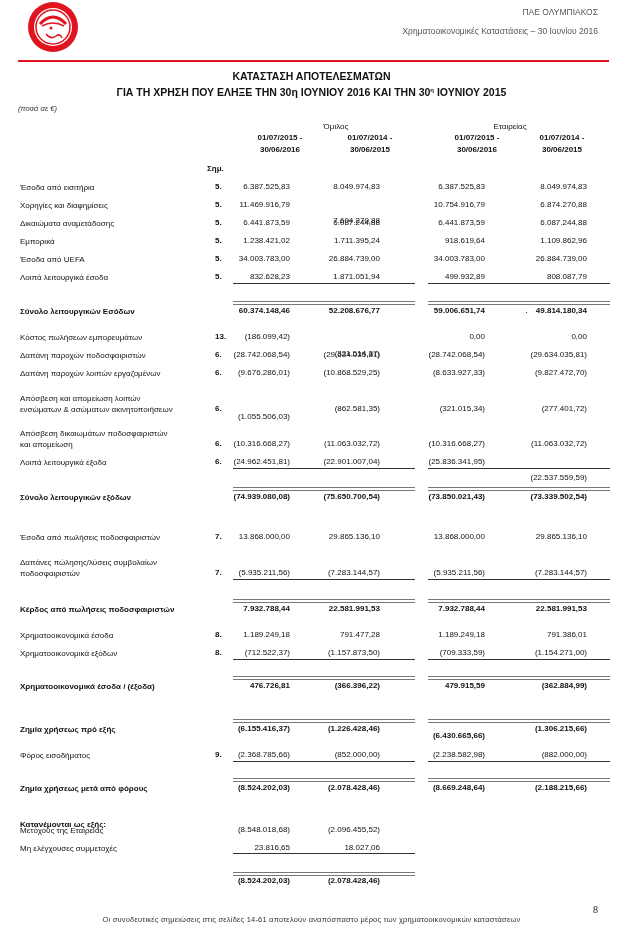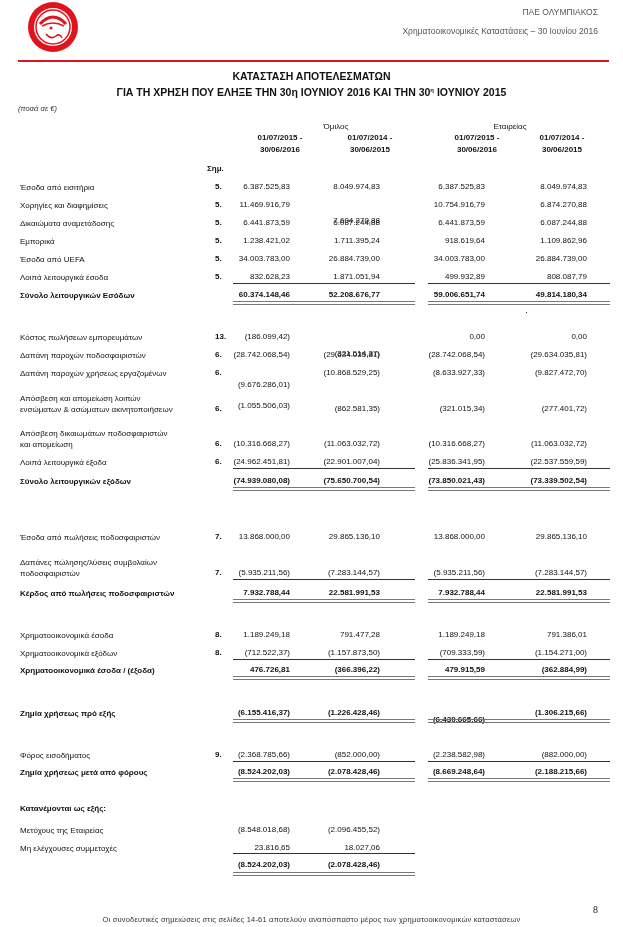--- a/index.html
+++ b/index.html
@@ -12,21 +12,21 @@
   .title2 { position:absolute; left:0; right:0; top:86px; text-align:center; font-size:10.5px; font-weight:bold; }
   .title2 sup { font-size:6px; }
   .units { position:absolute; left:18px; top:104px; font-size:7.5px; font-style:italic; color:#333; }
   .grp { position:absolute; top:122px; font-size:8px; text-align:center; }
   .per { position:absolute; top:132px; font-size:8px; font-weight:bold; text-align:center; line-height:12px; }
   .note-hdr { position:absolute; left:207px; top:164px; font-size:8px; font-weight:bold; }
   .row { position:absolute; left:0; width:623px; font-size:8px; }
   .row .lbl { position:absolute; left:20px; line-height:11px; }
   .row .note { position:absolute; left:215px; font-weight:bold; }
   .row .v { position:absolute; text-align:right; width:100px; }
-  .row.bold .lbl, .row.bold .v { font-weight:bold; }
+  .row.bold .lbl, .row.bold .v { font-weight:bold;margin-top:16px; }
   .c1 { left:190px; } .c2 { left:280px; } .c3 { left:385px; } .c4 { left:487px; }
   .uline { position:absolute; height:0; border-top:1px solid #333; }
   .dline { position:absolute; height:2px; border-top:1px solid #777; border-bottom:1px solid #777; }
   .pgnum { position:absolute; right:25px; top:904px; font-size:10px; font-family:"Liberation Serif", serif; }
   .footer { position:absolute; left:0; right:0; top:915px; text-align:center; font-size:7.5px; color:#333; letter-spacing:0.2px; }
   .dot { position:absolute; left:526px; top:312px; width:1px; height:1px; background:#333; }
 </style>
 </head>
 <body>
 
@@ -139,50 +139,50 @@
     </div>
     <div class="row" style="top:350px;">
       <span class="lbl">Δαπάνη παροχών ποδοσφαιριστών</span>
       <span class="note" style="top:0px">6.</span>
       <span class="v c1" style="top:0px">(28.742.068,54)</span>
       <span class="v c2" style="top:0px">(29.634.035,81)</span>
       <span class="v c3" style="top:0px">(28.742.068,54)</span>
       <span class="v c4" style="top:0px">(29.634.035,81)</span>
     </div>
     <div class="row" style="top:368px;">
-      <span class="lbl">Δαπάνη παροχών χρήσεως εργαζομένων</span>
+      <span class="lbl">Δαπάνη παροχών λοιπών εργαζομένων</span>
       <span class="note" style="top:0px">6.</span>
-      <span class="v c1" style="top:12px">(9.676.286,01)</span>
+      <span class="v c1" style="top:0px">(9.676.286,01)</span>
       <span class="v c2" style="top:0px">(10.868.529,25)</span>
       <span class="v c3" style="top:0px">(8.633.927,33)</span>
       <span class="v c4" style="top:0px">(9.827.472,70)</span>
     </div>
     <div class="row" style="top:393px;">
       <span class="lbl"><span>Απόσβεση και απομείωση λοιπών</span><br><span>ενσώματων &amp; ασώματων ακινητοποιήσεων</span></span>
       <span class="note" style="top:11px">6.</span>
-      <span class="v c1" style="top:8px">(1.055.506,03)</span>
+      <span class="v c1" style="top:19px">(1.055.506,03)</span>
       <span class="v c2" style="top:11px">(862.581,35)</span>
       <span class="v c3" style="top:11px">(321.015,34)</span>
       <span class="v c4" style="top:11px">(277.401,72)</span>
     </div>
     <div class="row" style="top:428px;">
       <span class="lbl"><span>Απόσβεση δικαιωμάτων ποδοσφαιριστών</span><br><span>και απομείωση</span></span>
       <span class="note" style="top:11px">6.</span>
       <span class="v c1" style="top:11px">(10.316.668,27)</span>
       <span class="v c2" style="top:11px">(11.063.032,72)</span>
       <span class="v c3" style="top:11px">(10.316.668,27)</span>
       <span class="v c4" style="top:11px">(11.063.032,72)</span>
     </div>
     <div class="row" style="top:457px;">
       <span class="lbl">Λοιπά λειτουργικά έξοδα</span>
       <span class="note" style="top:0px">6.</span>
       <span class="v c1" style="top:0px">(24.962.451,81)</span>
       <span class="v c2" style="top:0px">(22.901.007,04)</span>
       <span class="v c3" style="top:0px">(25.836.341,95)</span>
-      <span class="v c4" style="top:0px">(22.537.559,59)</span>
+      <span class="v c4" style="top:16px">(22.537.559,59)</span>
     </div>
     <div class="uline" style="left:233px;width:182px;top:468px"></div>
     <div class="uline" style="left:428px;width:182px;top:468px"></div>
     <div class="row bold" style="top:476px;">
       <span class="lbl">Σύνολο λειτουργικών εξόδων</span>
       <span class="note" style="top:0px"></span>
       <span class="v c1" style="top:0px">(74.939.080,08)</span>
       <span class="v c2" style="top:0px">(75.650.700,54)</span>
       <span class="v c3" style="top:0px">(73.850.021,43)</span>
       <span class="v c4" style="top:0px">(73.339.502,54)</span>

